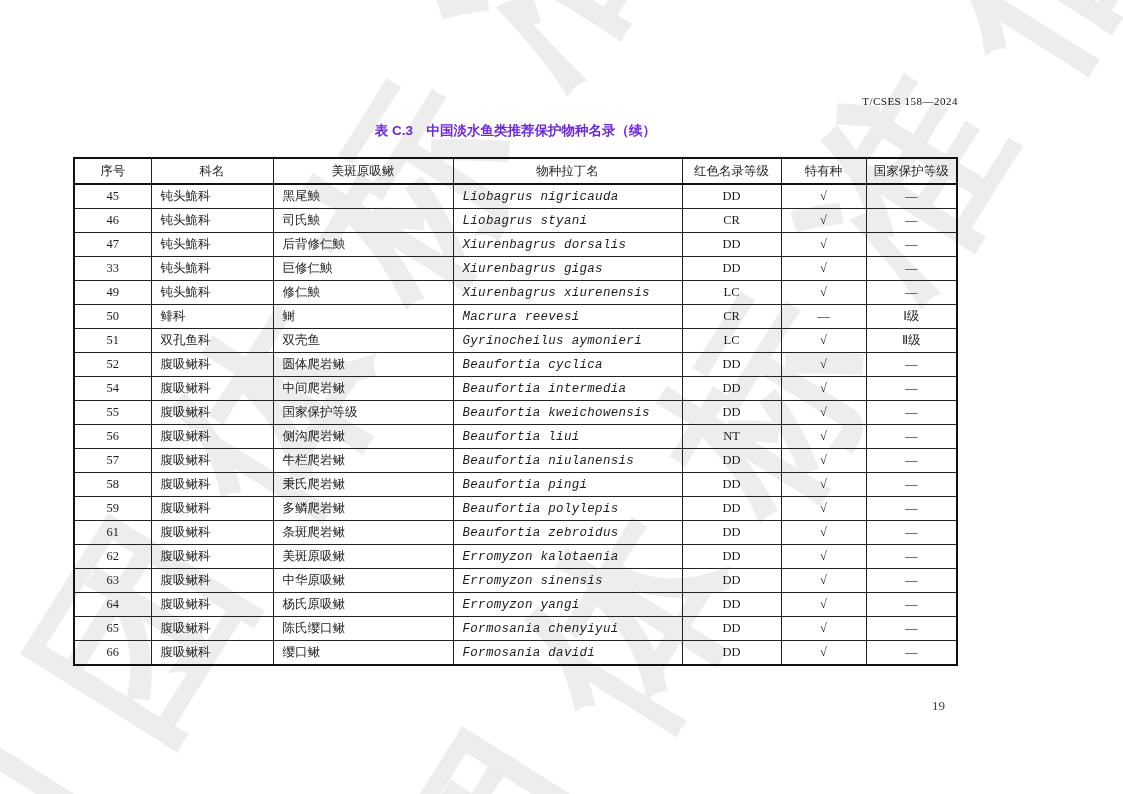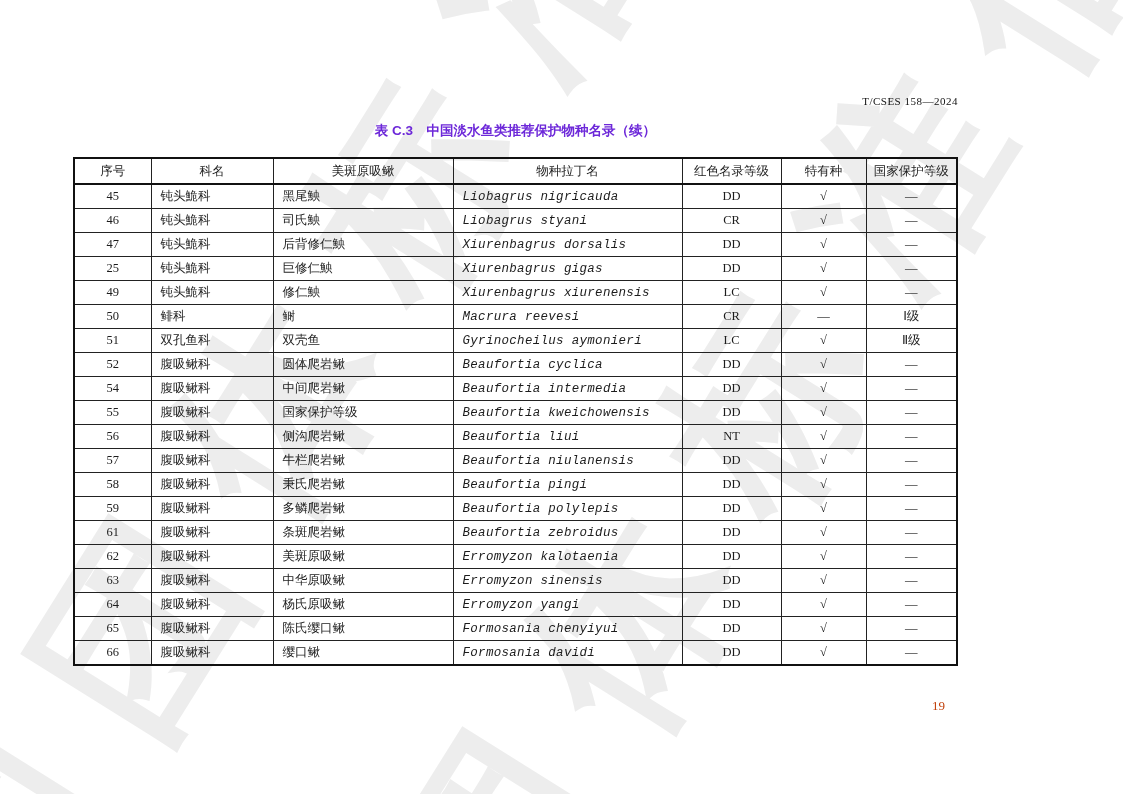--- a/index.html
+++ b/index.html
@@ -77,21 +77,21 @@
     font-style:italic;
     font-size:11.5px;
     letter-spacing:0.3px;
     padding-left:12px;
   }
   .page-num{
     position:absolute;top:698px;left:73px;width:872px;
     text-align:right;
     font-family:"Liberation Serif",serif;
     font-size:13px;
-    color:#c2410c;
+    color:#404040;
   }
 </style>
 </head>
 <body>
 
 <div class="page">
 
   <div class="watermark wm-a">全国团体标准信息平台</div>
   <div class="watermark wm-b">全国团体标准信息平台</div>
 
@@ -144,21 +144,21 @@
           <tr>
             <td class="c-center serif">47</td>
             <td class="c-left">钝头鮠科</td>
             <td class="c-left">后背修仁䱀</td>
             <td class="c-latin">Xiurenbagrus dorsalis</td>
             <td class="c-center serif">DD</td>
             <td class="c-center serif">√</td>
             <td class="c-center serif">—</td>
           </tr>
           <tr>
-            <td class="c-center serif">25</td>
+            <td class="c-center serif">33</td>
             <td class="c-left">钝头鮠科</td>
             <td class="c-left">巨修仁䱀</td>
             <td class="c-latin">Xiurenbagrus gigas</td>
             <td class="c-center serif">DD</td>
             <td class="c-center serif">√</td>
             <td class="c-center serif">—</td>
           </tr>
           <tr>
             <td class="c-center serif">49</td>
             <td class="c-left">钝头鮠科</td>

